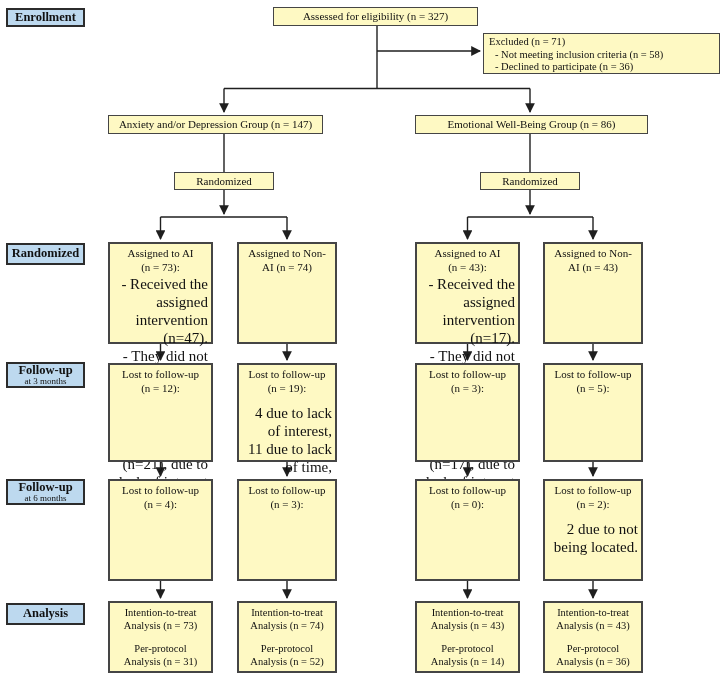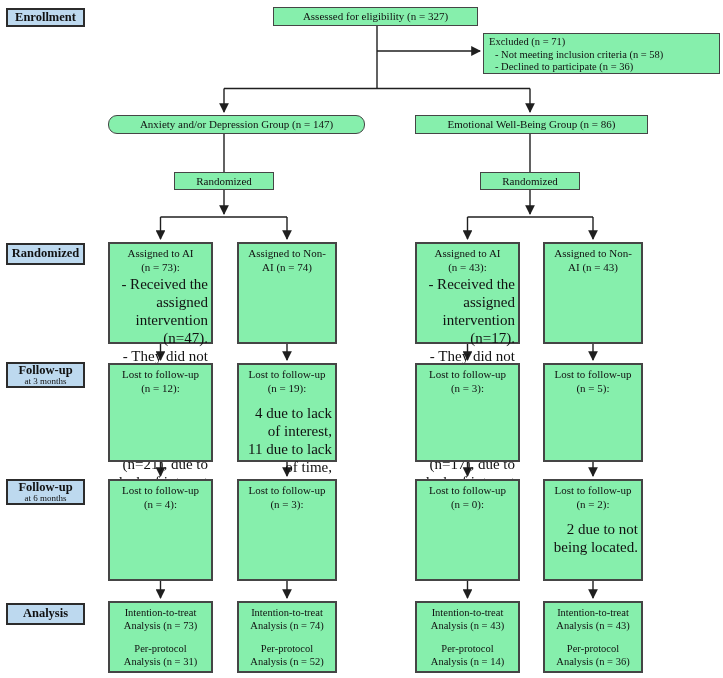--- a/index.html
+++ b/index.html
@@ -9,21 +9,21 @@
     --line:#1f1f1f;
   }
   html,body{margin:0;padding:0;background:#fff;}
   .canvas{
     position:relative;width:723px;height:678px;background:#ffffff;
     font-family:"Liberation Serif","DejaVu Serif",serif;color:#111;
     overflow:hidden;
   }
   .connectors{position:absolute;left:0;top:0;width:723px;height:678px;}
   .flow-box{
-    position:absolute;background:#86efac;border:1.5px solid var(--box-border);
+    position:absolute;background:#fef9c3;border:1.5px solid var(--box-border);
     box-sizing:border-box;
   }
   .tall{border-width:2px;}
   .centered{display:flex;align-items:center;justify-content:center;text-align:center;}
   .fs11{font-size:11px;line-height:1.15;}
   .stage{
     position:absolute;left:6px;width:79px;background:var(--stage-fill);
     border:2px solid var(--stage-border);box-sizing:border-box;
     display:flex;flex-direction:column;align-items:center;justify-content:center;
     text-align:center;
@@ -115,21 +115,21 @@
   </div>
 
   <div class="flow-box centered fs11" style="left:273px;top:7px;width:205px;height:19px;">Assessed for eligibility (n = 327)</div>
 
   <div class="flow-box excluded-box" style="left:483px;top:33px;width:237px;height:41px;border-width:1.8px;">
     <div>Excluded (n = 71)</div>
     <div class="excluded-reasons">- Not meeting inclusion criteria (n = 58)
 - Declined to participate (n = 36)</div>
   </div>
 
-  <div class="flow-box centered fs11" style="left:108px;top:115px;width:257px;height:19px;border-radius:9px;">Anxiety and/or Depression  Group (n = 147)</div>
+  <div class="flow-box centered fs11" style="left:108px;top:115px;width:215px;height:19px;">Anxiety and/or Depression  Group (n = 147)</div>
   <div class="flow-box centered fs11" style="left:415px;top:115px;width:233px;height:19px;">Emotional Well-Being Group (n = 86)</div>
 
   <div class="flow-box centered fs11" style="left:174px;top:172px;width:100px;height:18px;">Randomized</div>
   <div class="flow-box centered fs11" style="left:480px;top:172px;width:100px;height:18px;">Randomized</div>
 
   <div class="flow-box tall" style="left:108px;top:242px;width:105px;height:102px;">
     <div class="box-title">Assigned to AI
 (n = 73):</div>
     <div class="box-detail">- Received the assigned intervention (n=47).
 - They did not receive the assigned intervention (n=26): due to lack of time (n=21), due to lack of interest (n= 5).</div>

